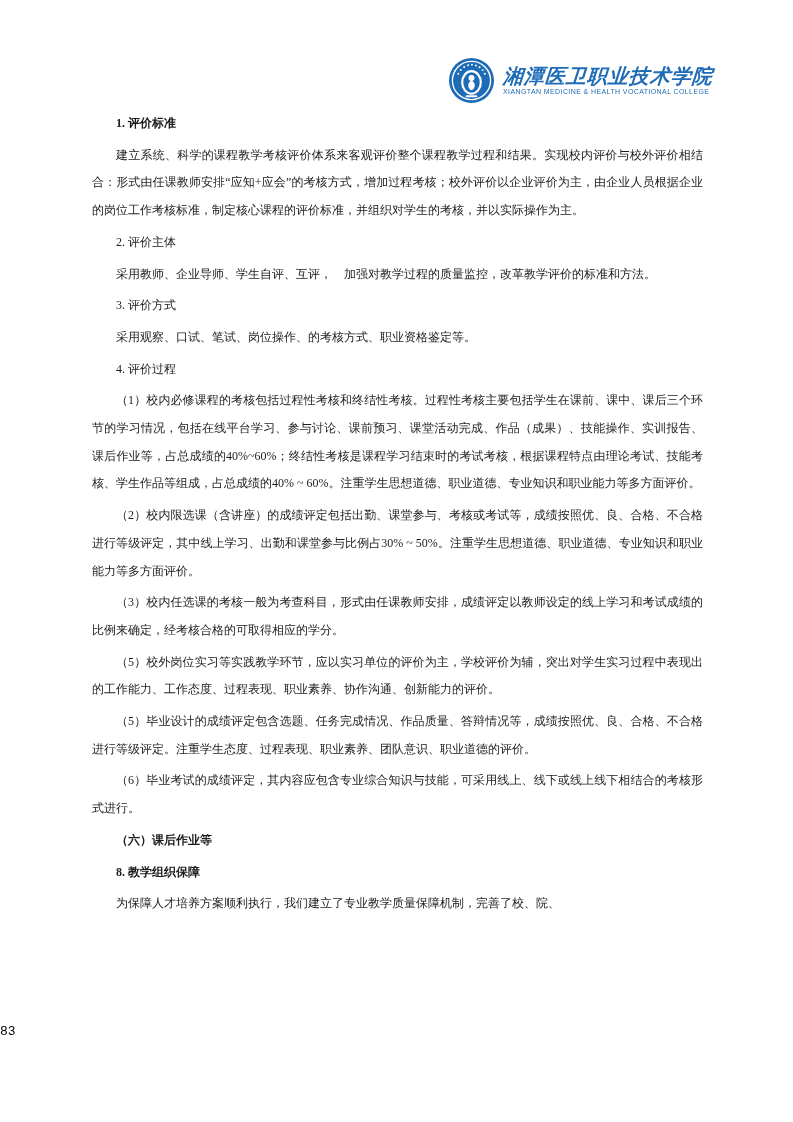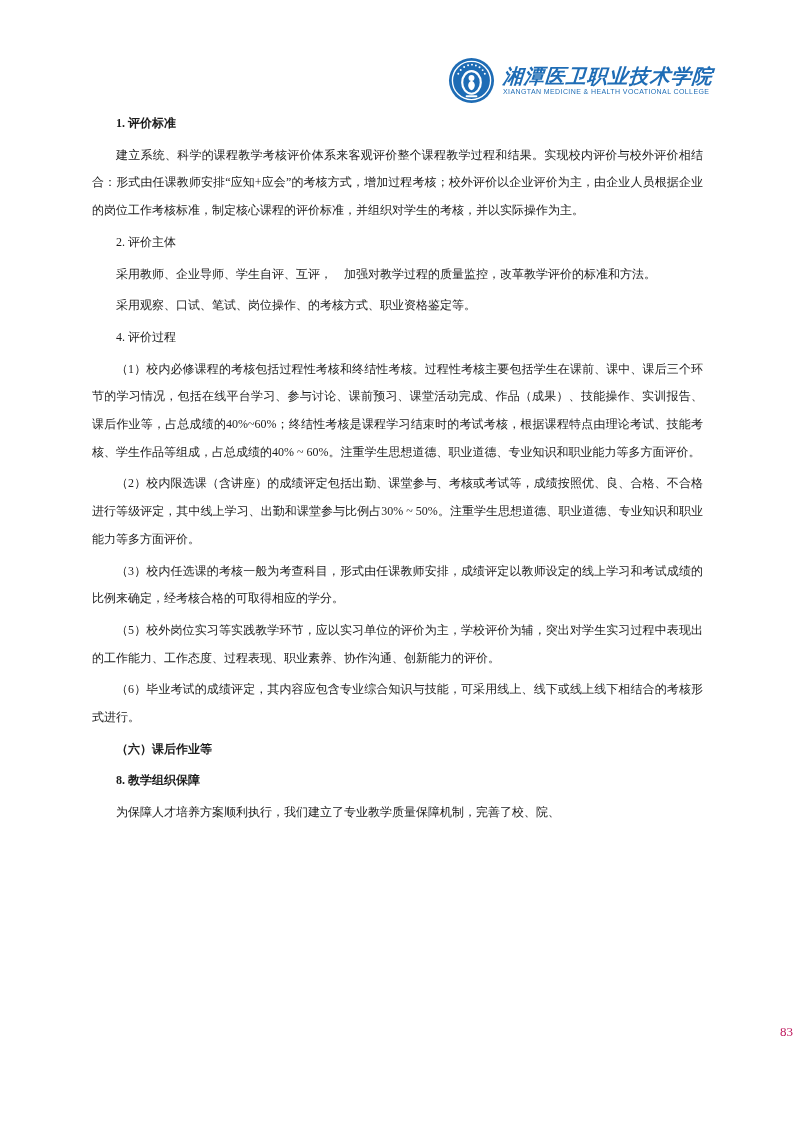--- a/index.html
+++ b/index.html
@@ -45,22 +45,22 @@
   .content p,.content h3{
     margin:4px;padding:0;
     font-size:12px;line-height:27.7px;
     text-indent:2em;
     font-weight:400;
   }
   .content .bold{font-weight:700;}
   
   .page-number{
     position:absolute;left:0;top:1024px;width:100%;
-    text-align:right;
-    font-size:13px;color:#be185d;
+    text-align:left;
+    font-size:13px;color:#000000;font-family:Liberation Mono, monospace;
   }
 </style>
 </head>
 <body>
 
 <div class="page">
 
   <div class="logo">
     <svg class="seal" viewBox="0 0 48 48">
       <circle cx="24" cy="24" r="23" fill="#1e6cb5"></circle>
@@ -85,26 +85,28 @@
       <div class="name-zh">湘潭医卫职业技术学院</div>
       <div class="name-en">XIANGTAN MEDICINE &amp; HEALTH VOCATIONAL COLLEGE</div>
     </div>
   </div>
 
   <div class="content">
     <h3 class="bold">1. 评价标准</h3>
     <p>建立系统、科学的课程教学考核评价体系来客观评价整个课程教学过程和结果。实现校内评价与校外评价相结合：形式由任课教师安排“应知+应会”的考核方式，增加过程考核；校外评价以企业评价为主，由企业人员根据企业的岗位工作考核标准，制定核心课程的评价标准，并组织对学生的考核，并以实际操作为主。</p>
     <h3>2. 评价主体</h3>
     <p>采用教师、企业导师、学生自评、互评，　加强对教学过程的质量监控，改革教学评价的标准和方法。</p>
+    <h3>3. 评价方式</h3>
     <p>采用观察、口试、笔试、岗位操作、的考核方式、职业资格鉴定等。</p>
     <h3>4. 评价过程</h3>
     <p>（1）校内必修课程的考核包括过程性考核和终结性考核。过程性考核主要包括学生在课前、课中、课后三个环节的学习情况，包括在线平台学习、参与讨论、课前预习、课堂活动完成、作品（成果）、技能操作、实训报告、课后作业等，占总成绩的40%~60%；终结性考核是课程学习结束时的考试考核，根据课程特点由理论考试、技能考核、学生作品等组成，占总成绩的40% ~ 60%。注重学生思想道德、职业道德、专业知识和职业能力等多方面评价。</p>
     <p>（2）校内限选课（含讲座）的成绩评定包括出勤、课堂参与、考核或考试等，成绩按照优、良、合格、不合格进行等级评定，其中线上学习、出勤和课堂参与比例占30% ~ 50%。注重学生思想道德、职业道德、专业知识和职业能力等多方面评价。</p>
     <p>（3）校内任选课的考核一般为考查科目，形式由任课教师安排，成绩评定以教师设定的线上学习和考试成绩的比例来确定，经考核合格的可取得相应的学分。</p>
     <p>（5）校外岗位实习等实践教学环节，应以实习单位的评价为主，学校评价为辅，突出对学生实习过程中表现出的工作能力、工作态度、过程表现、职业素养、协作沟通、创新能力的评价。</p>
+    <p>（5）毕业设计的成绩评定包含选题、任务完成情况、作品质量、答辩情况等，成绩按照优、良、合格、不合格进行等级评定。注重学生态度、过程表现、职业素养、团队意识、职业道德的评价。</p>
     <p>（6）毕业考试的成绩评定，其内容应包含专业综合知识与技能，可采用线上、线下或线上线下相结合的考核形式进行。</p>
     <h3 class="bold">（六）课后作业等</h3>
     <h3 class="bold">8. 教学组织保障</h3>
     <p>为保障人才培养方案顺利执行，我们建立了专业教学质量保障机制，完善了校、院、</p>
   </div>
 
   <div class="page-number">83</div>
 
 </div>
 

